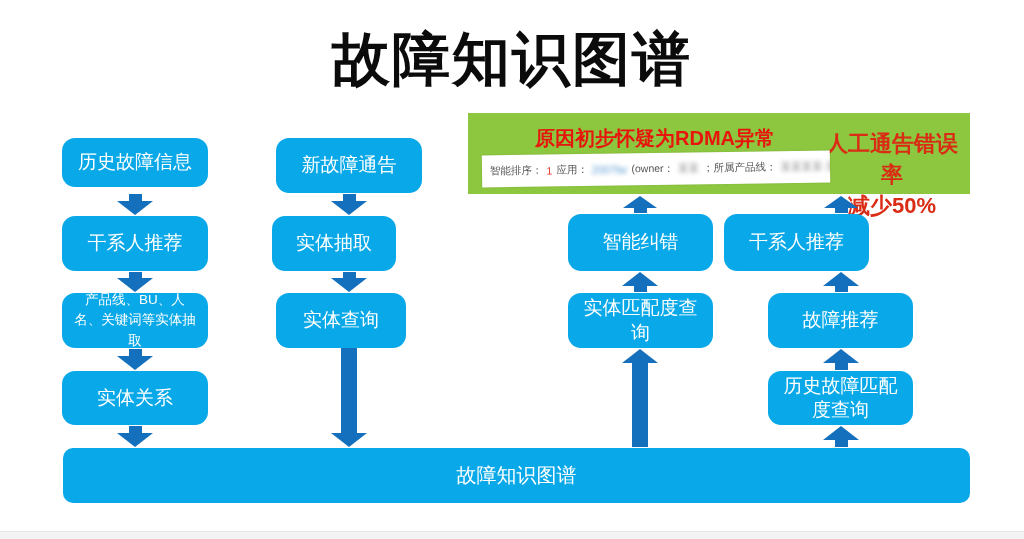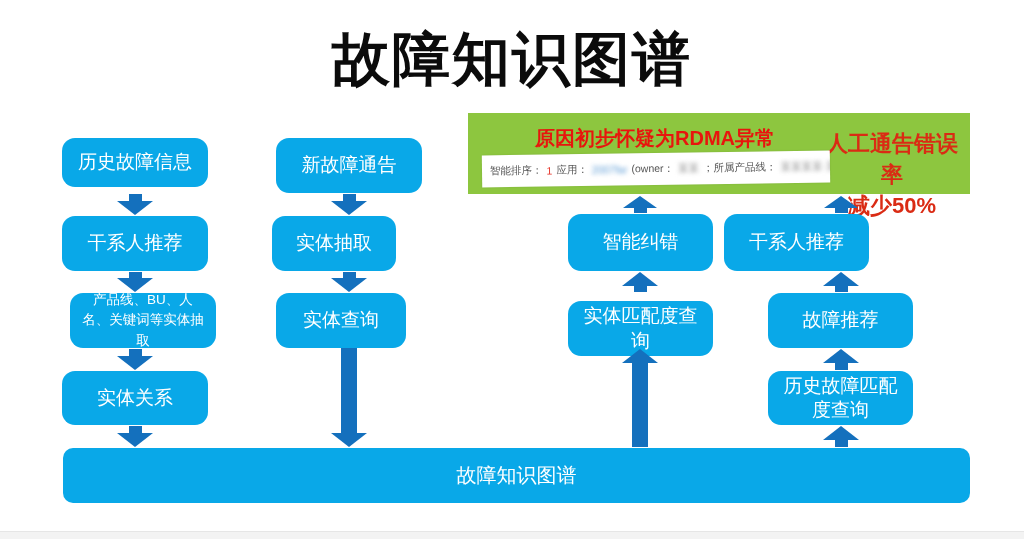--- a/index.html
+++ b/index.html
@@ -12,21 +12,21 @@
     position:absolute;left:0;top:24px;width:100%;
     text-align:center;font-size:58px;font-weight:700;color:#0b0b0b;
     letter-spacing:2px;margin:0;line-height:1.2;
   }
   .node{
     position:absolute;background:#09a8e8;border-radius:13px;
     color:#ffffff;display:flex;align-items:center;justify-content:center;
     text-align:center;font-size:19px;line-height:1.28;
     padding:0 10px;box-sizing:border-box;
   }
-  .node.small{font-size:13.5px;line-height:1.5;margin-left:8px;}
+  .node.small{font-size:13.5px;line-height:1.5;}
   .bar{
     position:absolute;background:#09a8e8;border-radius:10px;
     color:#ffffff;display:flex;align-items:center;justify-content:center;
     font-size:20px;
   }
   .arrow{
     position:absolute;display:flex;flex-direction:column;align-items:center;
     width:36px;
   }
   .arrow .shaft{width:13px;flex:1;background:#1470bd;}
@@ -98,21 +98,21 @@
   <div class="node" style="left:62px;top:138px;width:146px;height:49px">历史故障信息</div>
   <div class="node" style="left:62px;top:216px;width:146px;height:55px">干系人推荐</div>
   <div class="node small" style="left:62px;top:293px;width:146px;height:55px">产品线、BU、人名、关键词等实体抽取</div>
   <div class="node" style="left:62px;top:371px;width:146px;height:54px">实体关系</div>
 
   <div class="node" style="left:276px;top:138px;width:146px;height:55px">新故障通告</div>
   <div class="node" style="left:272px;top:216px;width:124px;height:55px">实体抽取</div>
   <div class="node" style="left:276px;top:293px;width:130px;height:55px">实体查询</div>
 
   <div class="node" style="left:568px;top:214px;width:145px;height:57px">智能纠错</div>
-  <div class="node" style="left:568px;top:301px;width:145px;height:55px">实体匹配度查询</div>
+  <div class="node" style="left:568px;top:293px;width:145px;height:55px">实体匹配度查询</div>
 
   <div class="node" style="left:724px;top:214px;width:145px;height:57px">干系人推荐</div>
   <div class="node" style="left:768px;top:293px;width:145px;height:55px">故障推荐</div>
   <div class="node" style="left:768px;top:371px;width:145px;height:54px">历史故障匹配度查询</div>
 
   <div class="bar" style="left:63px;top:448px;width:907px;height:55px">故障知识图谱</div>
 
   <div class="arrow" style="left:117px;top:194px;height:21px">
       <div class="shaft"></div>
       <div class="head-down"></div>

